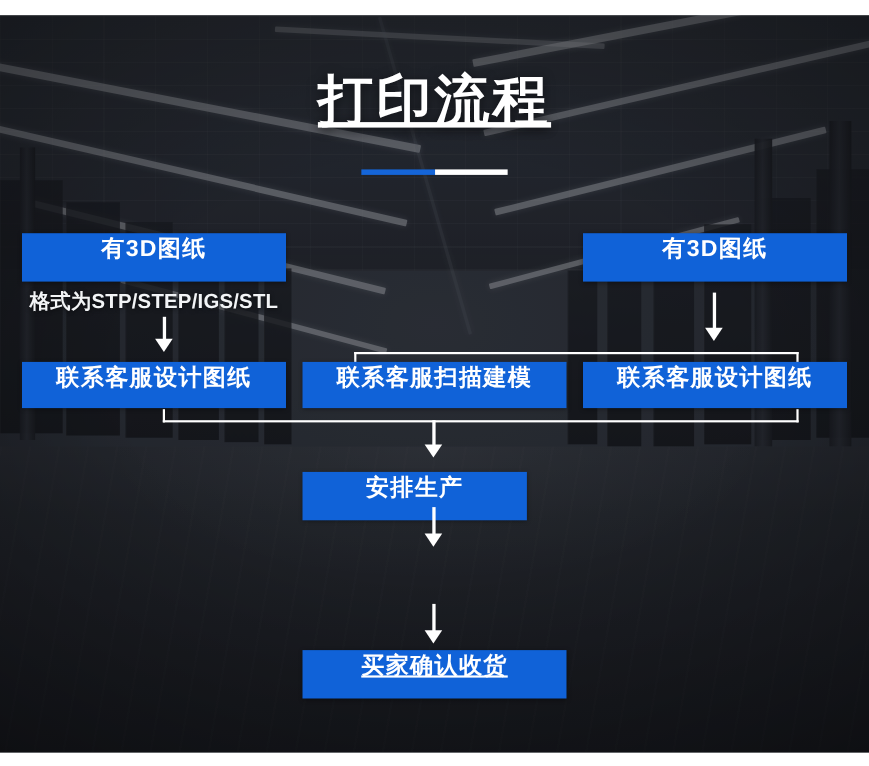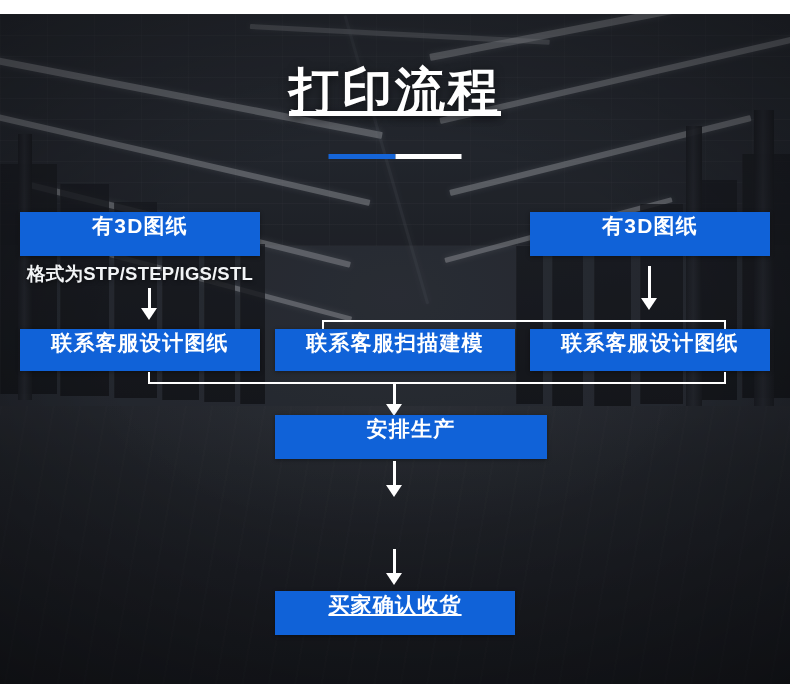--- a/index.html
+++ b/index.html
@@ -205,21 +205,21 @@
 
     <div class="box" style="left:530px;top:329px;width:240px;height:42px;">
       <span>联系客服设计图纸</span>
     </div>
 
     <div class="bracket-dn" style="left:148px;top:372px;width:574px;height:10px;"></div>
 
     <div class="vline" style="left:393px;top:382px;height:24px;"></div>
     <div class="arrow" style="left:386px;top:404px;"></div>
 
-    <div class="box" style="left:275px;top:415px;width:272px;height:44px;">
+    <div class="box" style="left:275px;top:429px;width:204px;height:44px;">
       <span>安排生产</span>
     </div>
 
     <div class="vline" style="left:393px;top:461px;height:26px;"></div>
     <div class="arrow" style="left:386px;top:485px;"></div>
 
 
     <div class="vline" style="left:393px;top:549px;height:26px;"></div>
     <div class="arrow" style="left:386px;top:573px;"></div>
 

